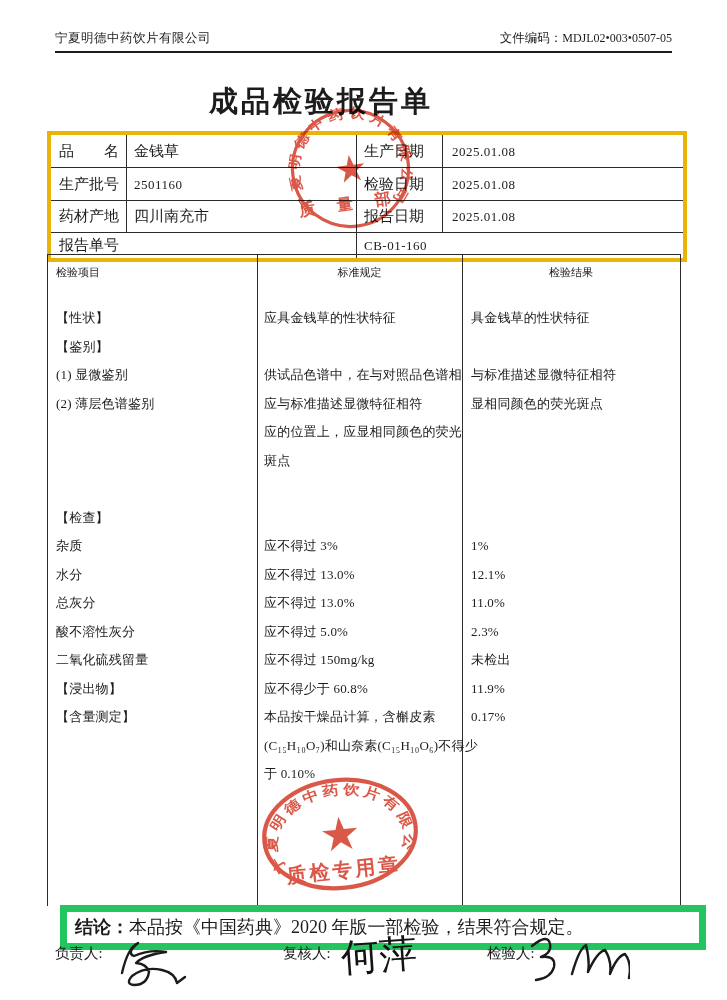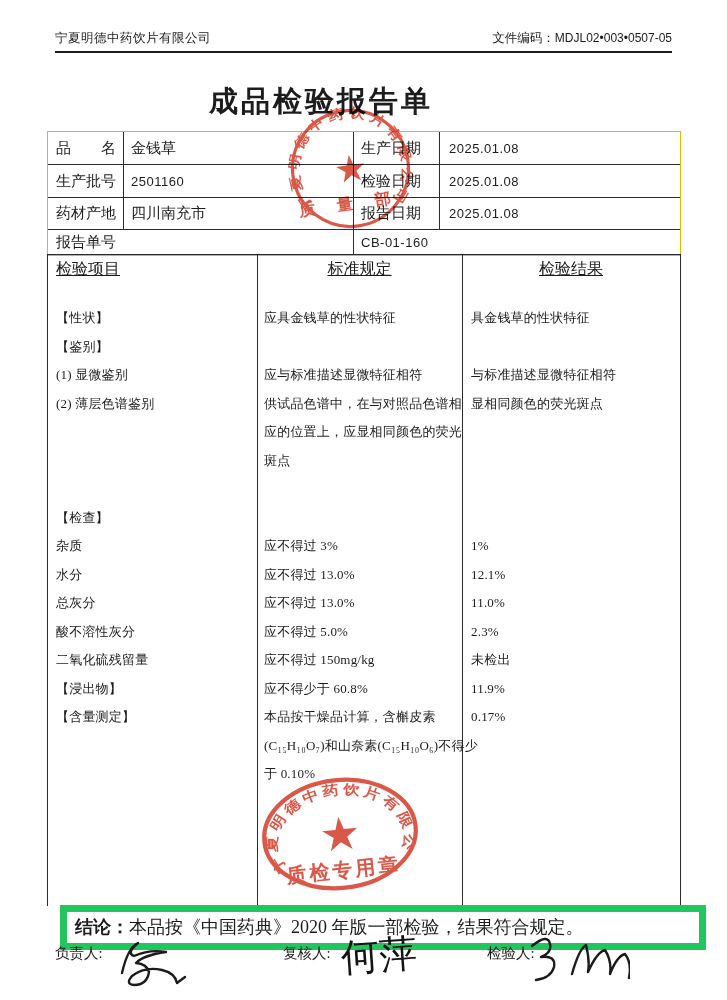--- a/index.html
+++ b/index.html
@@ -1,33 +1,33 @@
 <!DOCTYPE html>
 <html><head>
 <meta charset="utf-8">
 <style>
   html,body{margin:0;padding:0;background:#ffffff;}
   .page{position:relative;width:727px;height:1000px;background:#fff;overflow:hidden;
         font-family:"Liberation Serif","DejaVu Serif",serif;color:#1c1c1c;}
   .abs{position:absolute;}
-  .mono{font-family:Liberation Sans, sans-serif;}
+  .mono{font-family:Liberation Serif, serif;}
   .hdr-company{left:55px;top:30px;font-size:12.5px;letter-spacing:0.5px;}
   .hdr-code{right:55px;top:30px;font-size:12.5px;}
   .hdr-code .mono{font-size:12px;}
   .hdr-rule{left:55px;top:51px;width:617px;height:2px;background:#1c1c1c;}
   .title{left:0;top:82px;width:642px;text-align:center;font-size:29px;font-weight:bold;letter-spacing:3px;}
   
-  .info{left:47px;top:131px;width:632px;height:123px;border:1px solid #eab308;}
+  .info{left:47px;top:131px;width:632px;height:123px;border:4px solid #eab308;}
   .hline{position:absolute;left:0;width:100%;height:1px;background:#2b2b2b;}
   .vline{position:absolute;top:0;width:1px;background:#2b2b2b;}
   .cell{position:absolute;font-size:15px;white-space:nowrap;}
   .cell.mono{font-size:13px;letter-spacing:0.5px;text-align:center;}
   
   .insp{left:47px;top:254px;width:632px;height:651px;border:1px solid #2b2b2b;border-bottom:none;}
-  .insp-head{position:absolute;top:4px;font-size:16px;text-decoration:underline;white-space:nowrap;}
+  .insp-head{position:absolute;top:10px;font-size:11px;white-space:nowrap;}
   .tcol{position:absolute;top:49px;}
   .tline{height:28.5px;line-height:28.5px;font-size:13px;letter-spacing:0.2px;white-space:nowrap;}
   
   .concl{left:60px;top:905px;width:632px;height:31px;border:7px solid #22c55e;line-height:31px;font-size:18px;white-space:nowrap;}
   .concl b{font-weight:bold;}
   .concl .inner{padding-left:8px;}
   
   .siglabel{top:944px;font-size:14.5px;white-space:nowrap;}
   
   .stamp{mix-blend-mode:multiply;opacity:0.85;}
@@ -93,22 +93,22 @@
       <div class="tline">二氧化硫残留量</div>
       <div class="tline">【浸出物】</div>
       <div class="tline">【含量测定】</div>
       <div class="tline"></div>
       <div class="tline"></div>
     </div>
 
     <div class="tcol" style="left:216px;width:196px">
       <div class="tline">应具金钱草的性状特征</div>
       <div class="tline"></div>
+      <div class="tline">供试品色谱中，在与对照品色谱相</div>
       <div class="tline">应与标准描述显微特征相符</div>
-      <div class="tline">供试品色谱中，在与对照品色谱相</div>
       <div class="tline">应的位置上，应显相同颜色的荧光</div>
       <div class="tline">斑点</div>
       <div class="tline"></div>
       <div class="tline"></div>
       <div class="tline">应不得过 3%</div>
       <div class="tline">应不得过 13.0%</div>
       <div class="tline">应不得过 13.0%</div>
       <div class="tline">应不得过 5.0%</div>
       <div class="tline">应不得过 150mg/kg</div>
       <div class="tline">应不得少于 60.8%</div>

